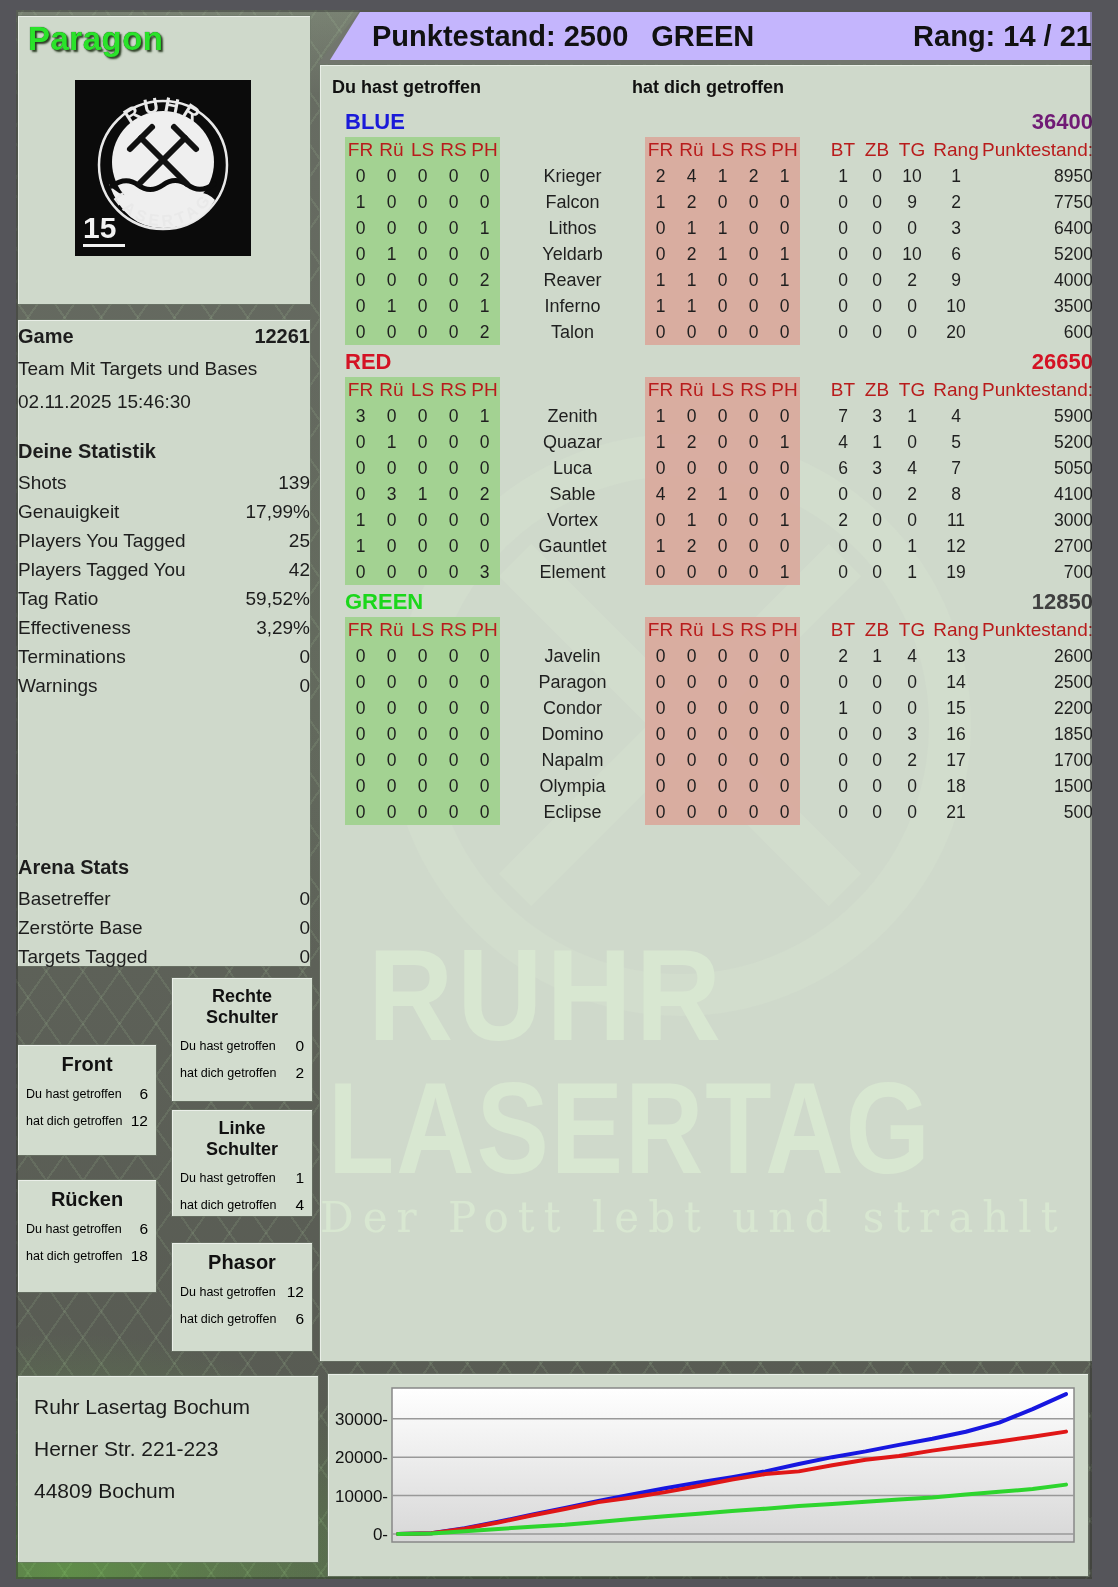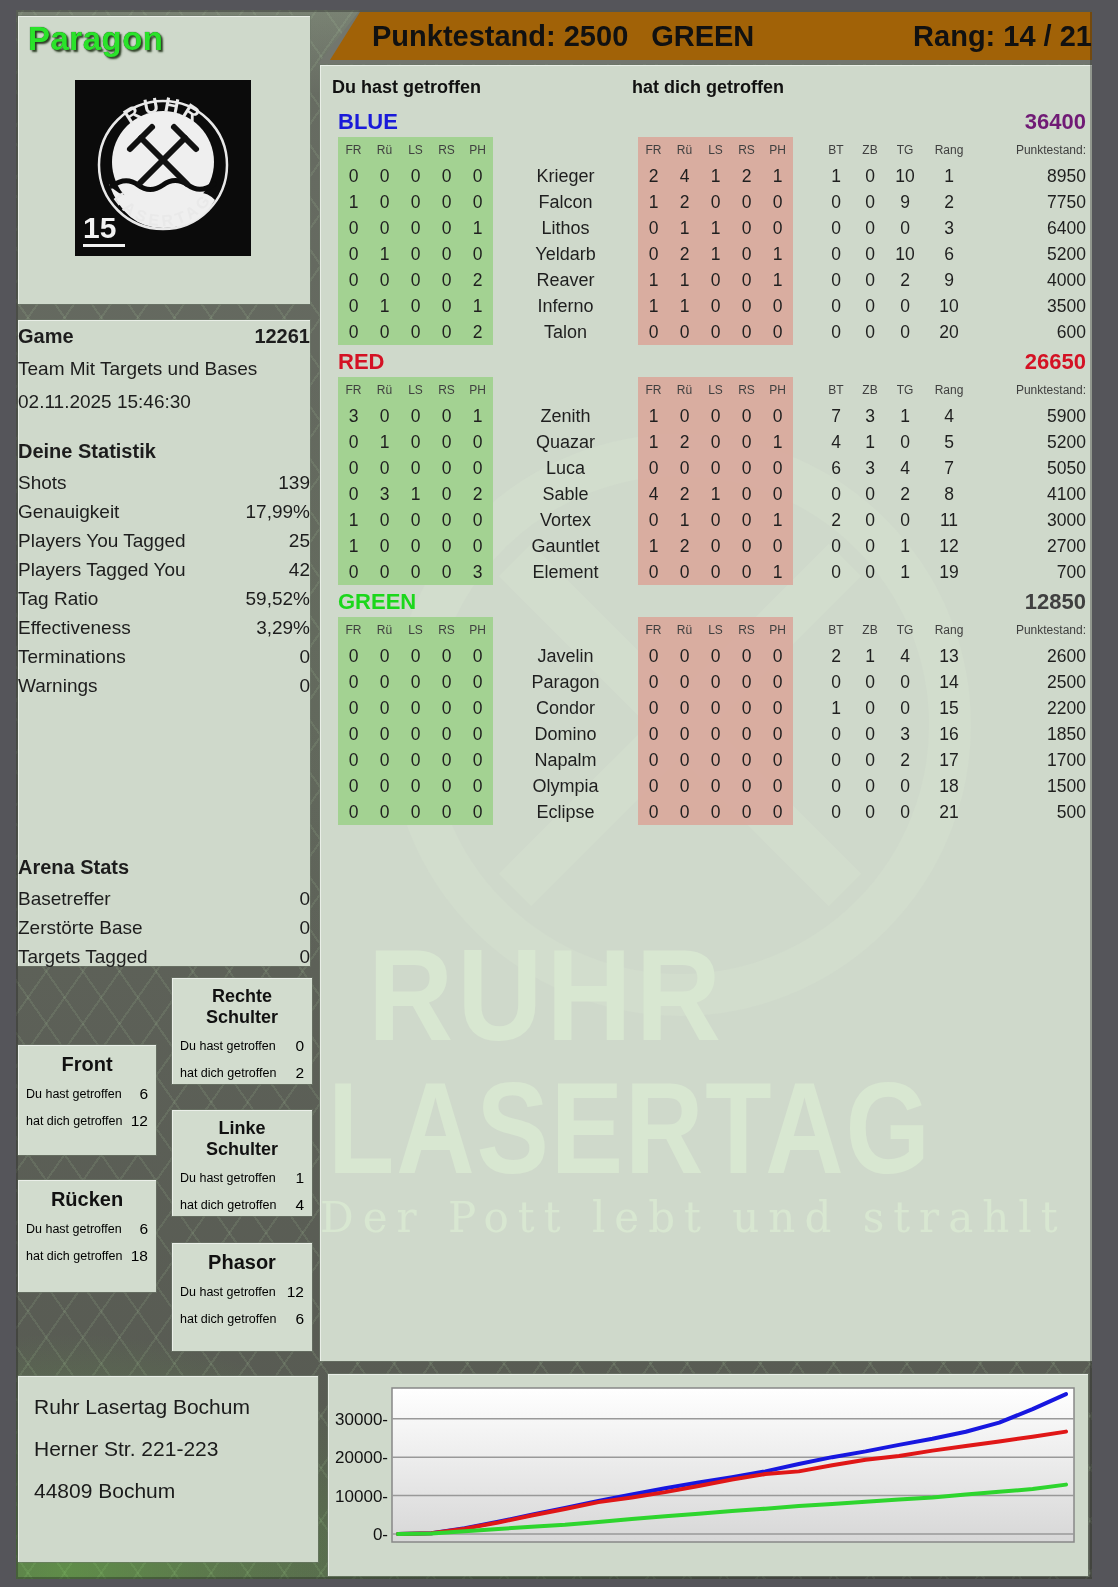--- a/index.html
+++ b/index.html
@@ -20,21 +20,21 @@
     border-width:10px 26px 8px 16px;pointer-events:none;z-index:6;
     box-shadow:inset 0 0 0 2px rgba(30,30,30,.35);}
   .panel{
     position:absolute;background:#cfd9cb;z-index:2;
     box-shadow:0 0 0 1px rgba(110,120,105,.55), inset 1px 1px 0 rgba(255,255,255,.55);
     color:#1d1d1d;
   }
   
   .hdr-bevel{position:absolute;left:318px;top:10px;width:774px;height:54px;background:#72766e;
     clip-path:polygon(42px 0,100% 0,100% 100%,0 100%);z-index:2;}
-  .hdr-panel{position:absolute;left:330px;top:12px;width:762px;height:48px;background:#a16207;
+  .hdr-panel{position:absolute;left:330px;top:12px;width:762px;height:48px;background:#c4b5fd;
     clip-path:polygon(30px 0,100% 0,100% 100%,0 100%);z-index:3;
     display:flex;align-items:center;font-weight:bold;font-size:29px;color:#111;}
   .hdr-panel .score{margin-left:42px;}
   .hdr-panel .team{position:absolute;left:50%;transform:translateX(-58%);}
   .hdr-panel .rank{margin-left:auto;}
   
   .paragon-panel{left:18px;top:16px;width:292px;height:288px;}
   .player-name{position:absolute;left:10px;top:4px;font-size:33px;font-weight:bold;color:#2ae32a;
     text-shadow:2px 2px 2px rgba(25,45,18,.9),0 0 1px #0c300c;letter-spacing:.5px;}
   .logo{position:absolute;left:57px;top:64px;}
@@ -54,29 +54,29 @@
   
   .main-panel{left:320px;top:65px;width:772px;height:1296px;overflow:hidden;}
   .wm-logo{position:absolute;left:20px;top:340px;z-index:0;opacity:.5;}
   .wm-text{position:absolute;z-index:0;color:#d8e7d1;font-weight:bold;}
   .wm1{left:48px;top:862px;font-size:118px;letter-spacing:4px;transform:scale(1,1.1);}
   .wm2{left:8px;top:995px;font-size:118px;letter-spacing:2px;transform:scale(.92,1.1);transform-origin:left;}
   .wm3{left:0px;top:1128px;font-family:"DejaVu Serif","Liberation Serif",serif;font-weight:normal;
        font-size:42px;letter-spacing:9px;color:#d8e7d1;}
   .hit-headers{position:absolute;left:12px;top:12px;right:12px;z-index:1;display:flex;font-weight:bold;font-size:18px;color:#111;}
   .hit-headers .h2{position:absolute;left:300px;}
-  #sections{position:absolute;left:8px;top:42px;width:100%;z-index:1;}
+  #sections{position:absolute;left:15px;top:42px;width:100%;z-index:1;}
   .team-section{margin-bottom:2px;}
   .team-header{display:flex;justify-content:space-between;align-items:center;height:30px;
     padding:0 14px 0 10px;font-weight:bold;font-size:22px;}
   .ttable{padding-left:10px;}
   .trow{display:grid;grid-template-columns:repeat(5,31px) 145px repeat(5,31px) 26px 34px 34px 36px 52px 1fr;
     height:26px;align-items:center;}
   .c{text-align:center;font-size:17.5px;height:26px;line-height:26px;color:#1f1f1f;}
-  .c.h{font-size:12px;color:#404040;}
+  .c.h{font-size:19px;color:#b91c1c;}
   .g{background:rgba(151,208,131,.8);}
   .r{background:rgba(219,164,153,.85);}
   .n{font-size:18px;background:transparent;}
   .gapc{background:transparent;}
   .pkt{text-align:right;padding-right:14px;}
   
   .address-panel{left:18px;top:1376px;width:300px;height:186px;padding:10px 16px;box-sizing:border-box;text-align:center;}
   .address-panel .aline{font-size:21px;height:42px;display:flex;align-items:center;color:#1b1b1b;}
   .chart-panel{left:328px;top:1374px;width:760px;height:202px;}
 </style>
@@ -199,21 +199,21 @@
   <div class="ztitle" style="font-size:20px">Rücken</div>
   <div class="zrow">
       <span class="zl">Du hast getroffen</span>
       <span class="zv">6</span>
     </div>
   <div class="zrow">
       <span class="zl">hat dich getroffen</span>
       <span class="zv">18</span>
     </div>
 </div>
-<div class="zone" style="left:172px;top:978px;width:140px;height:106px;">
+<div class="zone" style="left:172px;top:978px;width:140px;height:123px;">
   <div class="ztitle">Rechte Schulter</div>
   <div class="zrow">
       <span class="zl">Du hast getroffen</span>
       <span class="zv">0</span>
     </div>
   <div class="zrow">
       <span class="zl">hat dich getroffen</span>
       <span class="zv">2</span>
     </div>
 </div>

